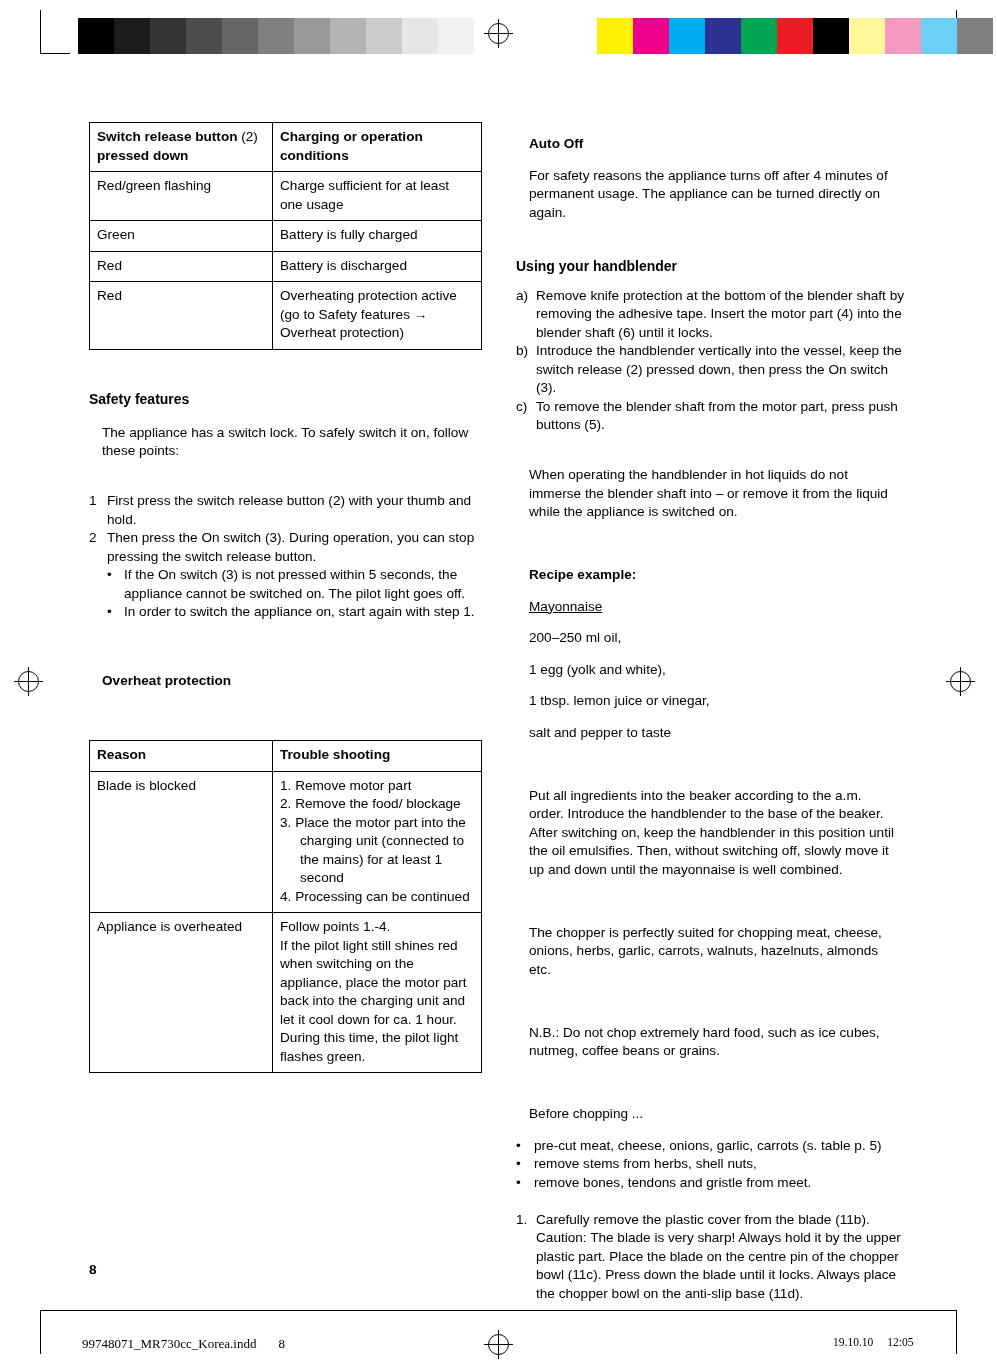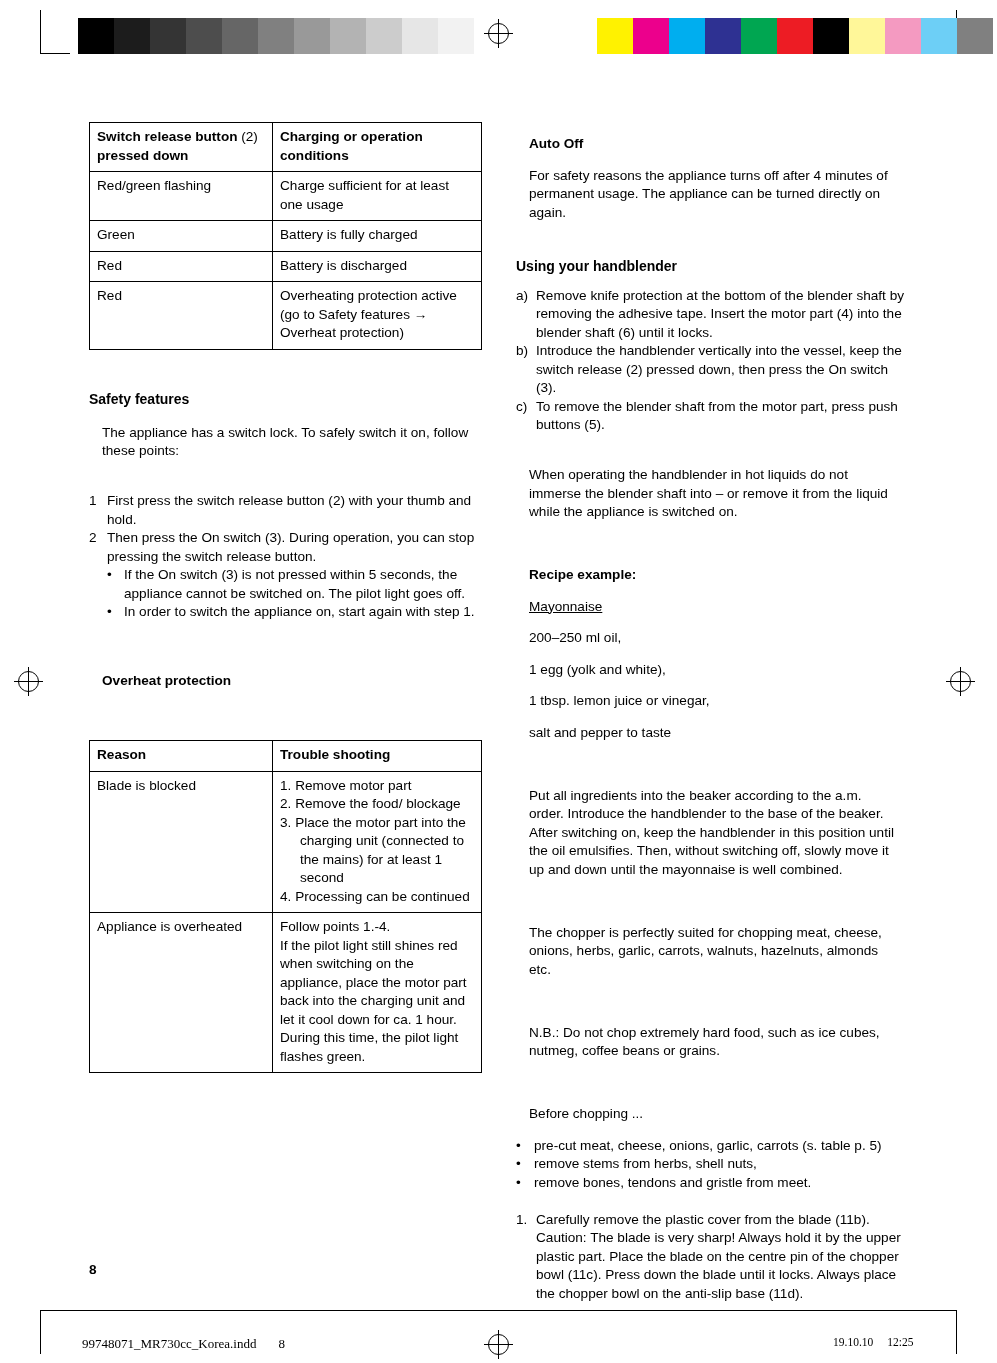--- a/index.html
+++ b/index.html
@@ -409,14 +409,14 @@
   </div>
 
   <div class="pageno">8</div>
 </div>
 
 <div class="footer-rule"></div>
 <div class="footer-left">
   <span>99748071_MR730cc_Korea.indd</span><span class="pg">8</span>
 </div>
 <div class="footer-right">
-  <span>19.10.10</span><span class="tm">12:25</span>
+  <span>19.10.10</span><span class="tm">12:05</span>
 </div>
 
 </body></html>

